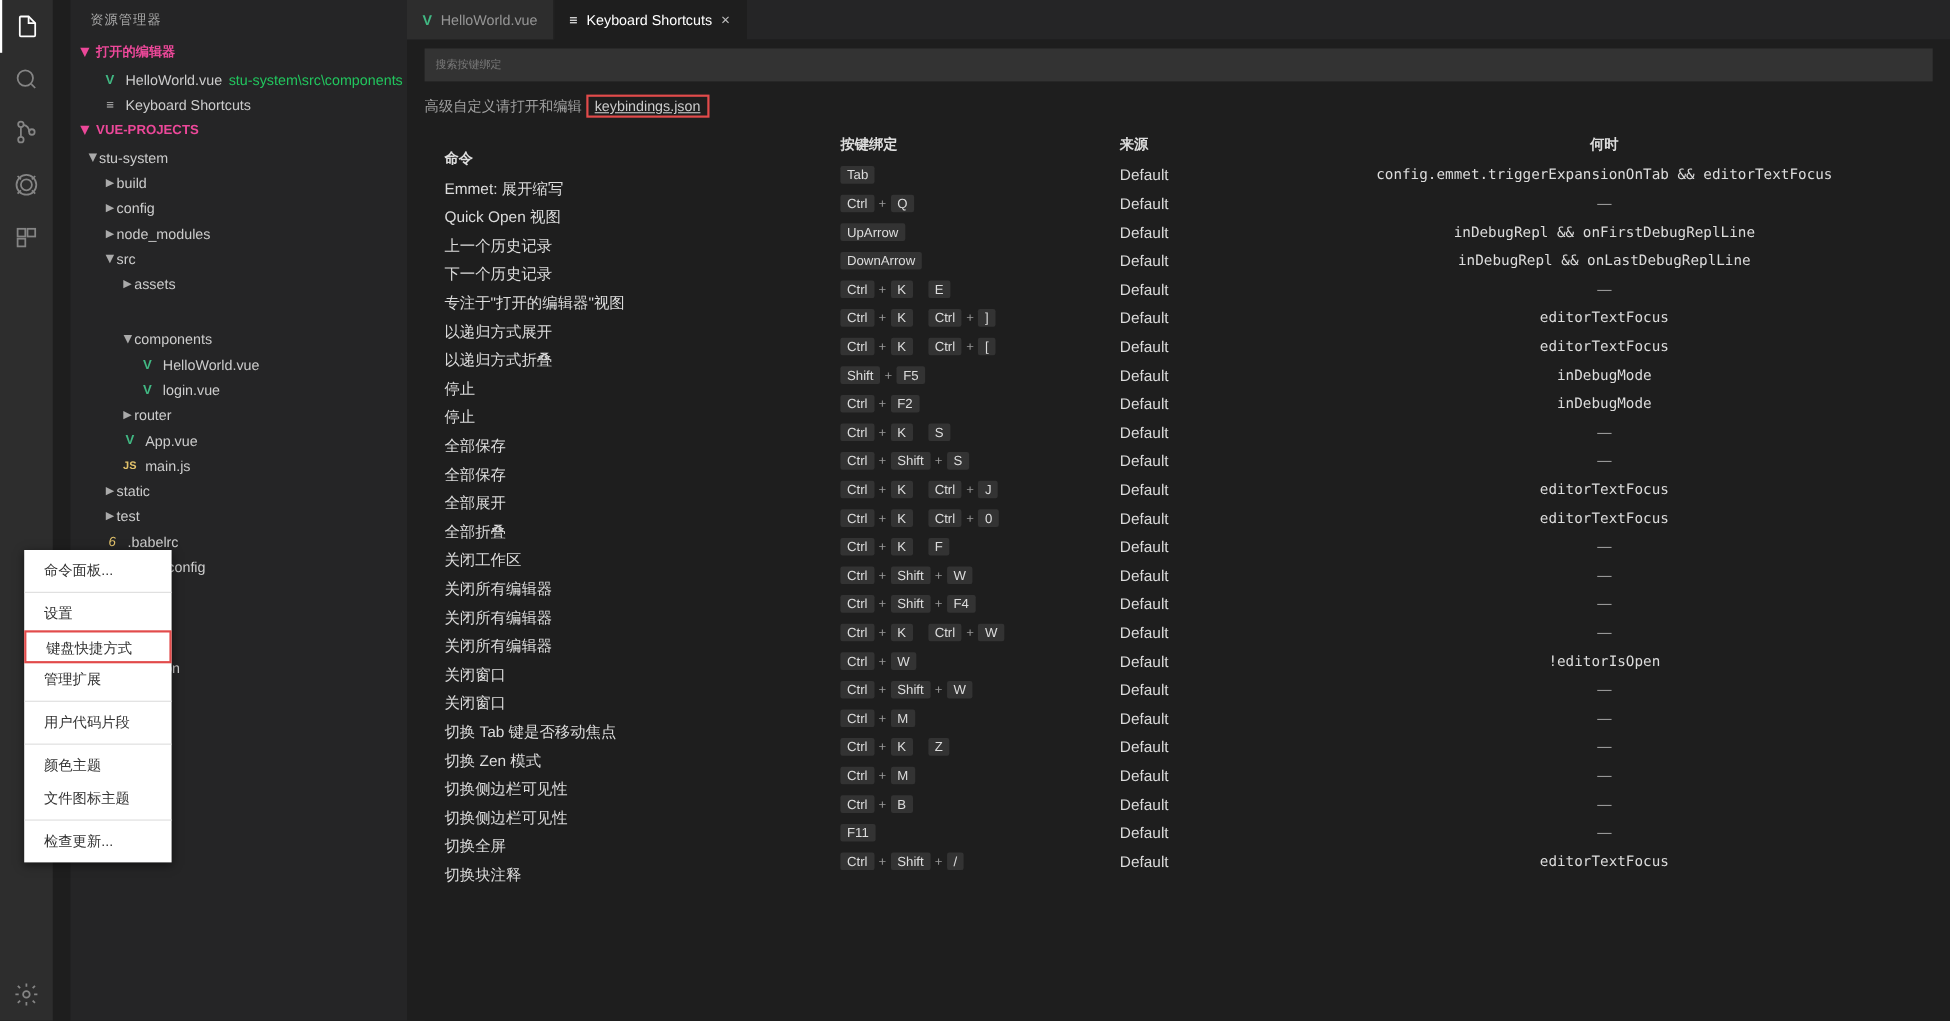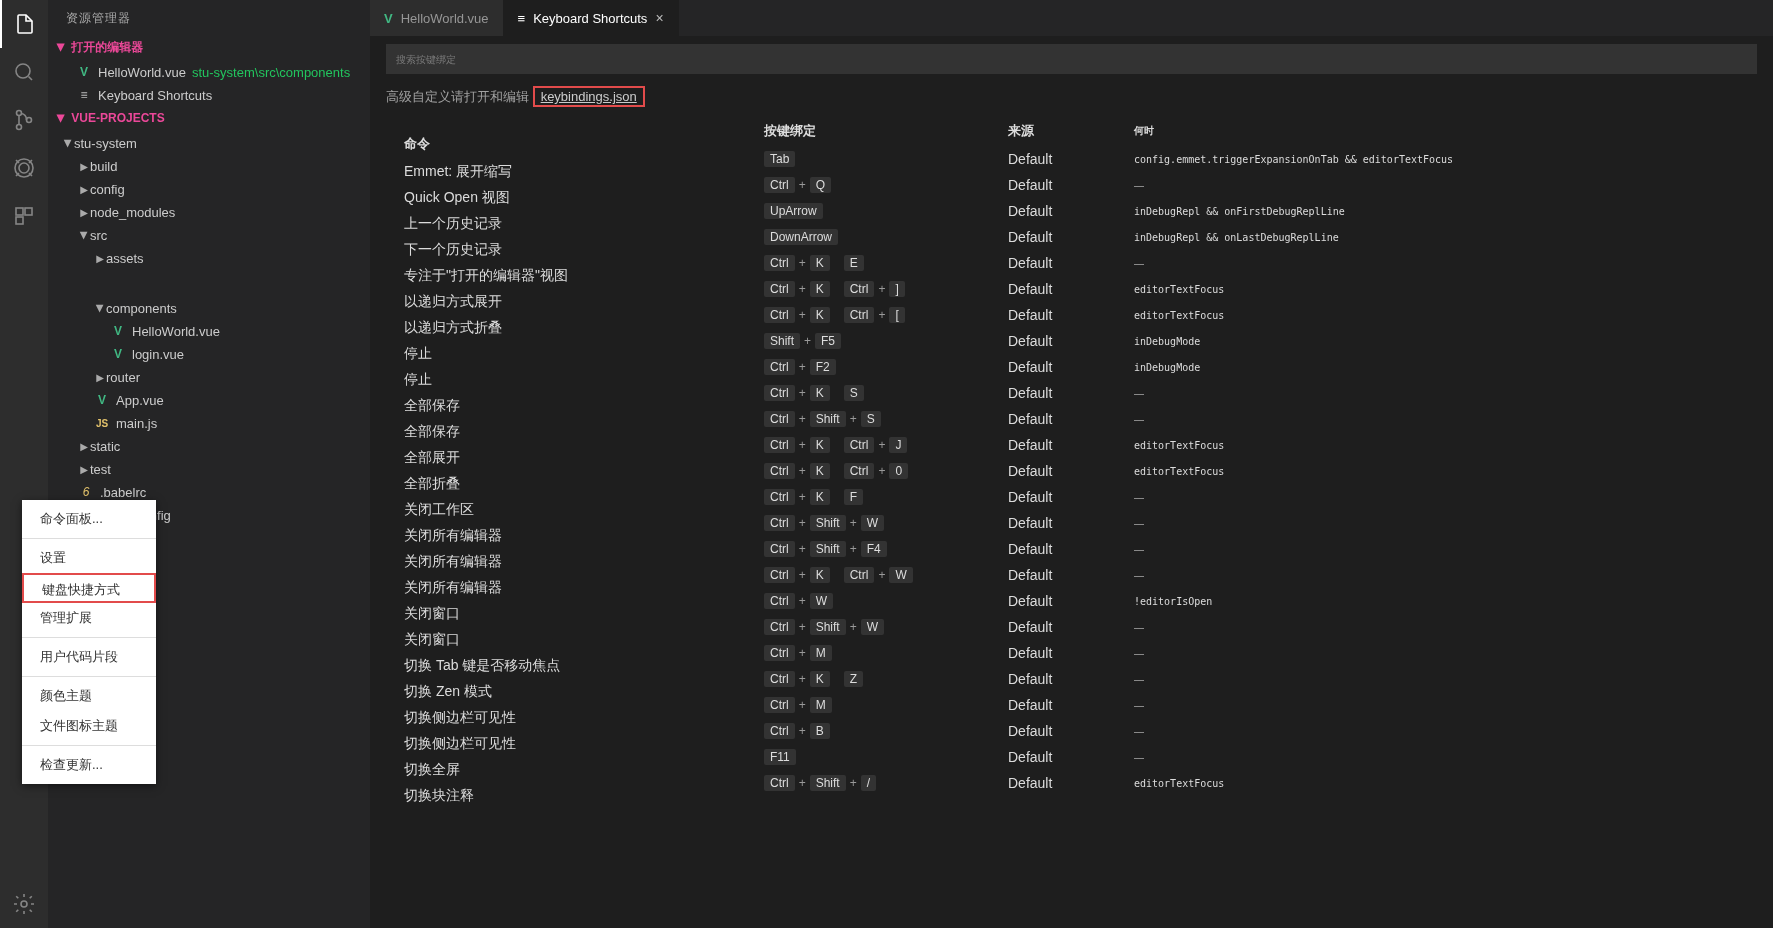--- a/index.html
+++ b/index.html
@@ -6,21 +6,21 @@
 body { background:#1e1e1e; color:#cccccc; font-size:13px; width:1773px; height:928px; overflow:hidden; position:relative; }
 
 
 .activity-bar { position:absolute; left:0; top:0; width:48px; height:928px; background:#2d2d2d; display:flex; flex-direction:column; }
 .activity-bar .icon { width:48px; height:48px; display:flex; align-items:center; justify-content:center; color:#858585; }
 .activity-bar .icon.active { color:#fff; border-left:2px solid #fff; padding-left:0; }
 .activity-bar .spacer { flex:1; }
 .activity-bar svg { width:24px; height:24px; }
 
 
-.sidebar { position:absolute; left:48px; top:0; width:322px; height:928px; background:#252526; color:#bbbbbb; }
+.sidebar { position:absolute; left:64px; top:0; width:322px; height:928px; background:#252526; color:#bbbbbb; }
 .sidebar .title { height:36px; line-height:36px; padding-left:18px; font-size:12px; color:#aaaaaa; letter-spacing:1px; }
 .sidebar .section-hdr { height:23px; line-height:23px; padding-left:6px; font-size:12px; font-weight:700; color:#ec4899; display:flex; align-items:center; cursor:default; }
 .sidebar .section-hdr .chev { width:14px; display:inline-block; text-align:center; transform:rotate(90deg); font-size:10px; }
 .tree { padding-top:2px; }
 .tree .row { height:23px; line-height:23px; display:flex; align-items:center; white-space:nowrap; color:#cccccc; }
 .tree .row .chev { width:12px; font-size:10px; color:#aaa; text-align:center; }
 .tree .row .chev.open { display:inline-block; transform:rotate(90deg); }
 .tree .row .ico { width:16px; height:16px; margin-right:6px; display:flex; align-items:center; justify-content:center; font-size:12px; }
 .tree .row .vue { color:#41b883; font-weight:700; }
 .tree .row .js  { color:#e2c26b; font-weight:700; font-size:10px; }
@@ -40,22 +40,22 @@
 .search { width:100%; height:30px; background:#333333; border:none; color:#ccc; padding:0 10px; font-size:10px; outline:none; }
 .search::placeholder { color:#7a7a7a; }
 .hint { padding:6px 16px 10px; color:#a0a0a0; font-size:13px; }
 .hint .link { border:2px solid #e24b4b; padding:1px 6px; color:#cccccc; text-decoration:underline; }
 
 .table { width:100%; }
 .thead,.trow { display:flex; align-items:center; height:26px; padding-left:34px; }
 .thead { font-weight:700; color:#dddddd; height:30px; }
 .th-cmd,.td-cmd { width:360px;margin-top:26px; }
 .th-key,.td-key { width:244px; }
-.th-src,.td-src { width:126px; }
-.th-when,.td-when{ flex:1; font-family:Consolas,monospace; font-size:10px; }
+.th-src,.td-src { width:126px;margin-left:10px; }
+.th-when,.td-when{ flex:1; font-family:Consolas,monospace; font-size:13px;text-align:center; }
 .trow { color:#dcdcdc; font-size:14px; }
 .trow .td-key { display:flex; gap:4px; align-items:center; }
 .key { background:#333333; padding:1px 6px; border-radius:2px; font-size:12px; color:#ddd; font-family:"Segoe UI",sans-serif; }
 .plus { color:#999; font-size:12px; }
 .dash { color:#aaa; }
 
 
 .ctx { position:absolute; left:22px; top:500px; width:134px; background:#ffffff; color:#333333; box-shadow:0 2px 8px rgba(0,0,0,.5); font-size:13px; z-index:50; padding:4px 0; }
 .ctx .mi { height:30px; line-height:30px; padding:0 18px; }
 .ctx .mi.hl { border:2px solid #e24b4b; }

